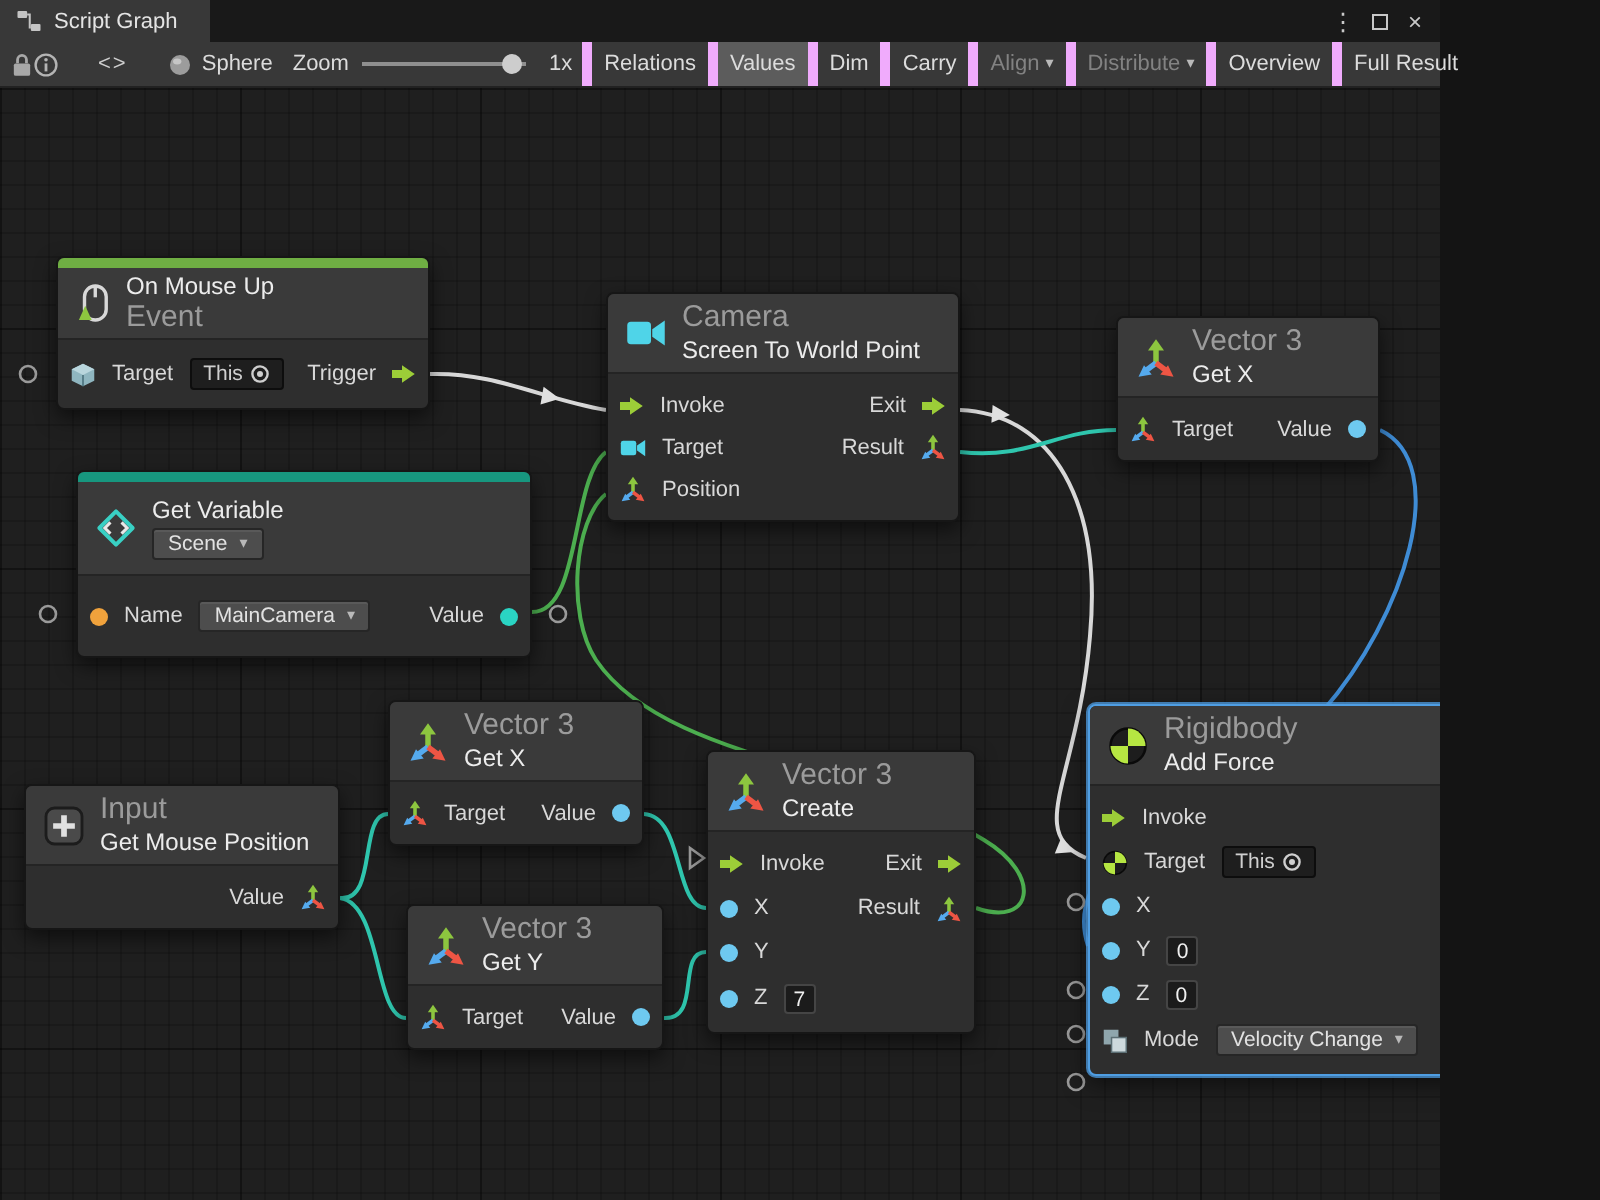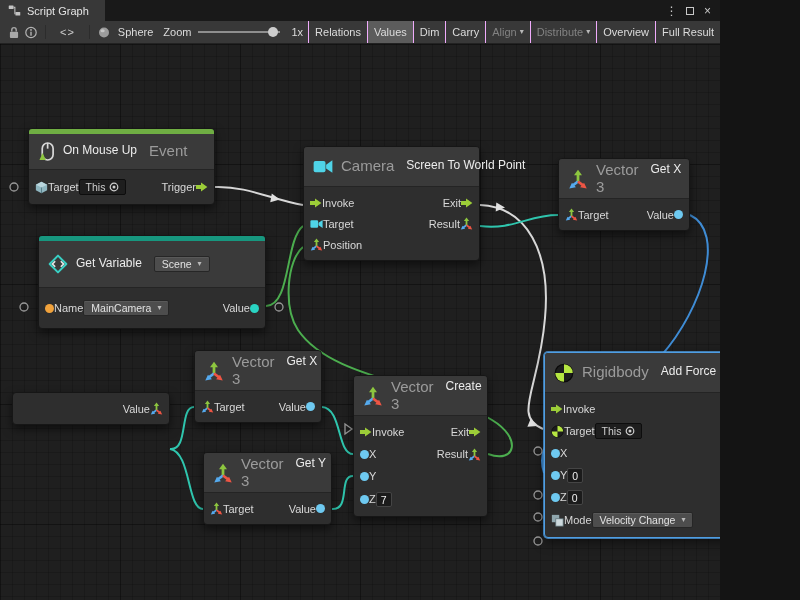--- a/index.html
+++ b/index.html
@@ -21,21 +21,21 @@
     align-items:center;font-size:11px;padding-left:5px}
   .ticon{width:18px;height:18px;display:flex;align-items:center;justify-content:center}
   .ticon svg{width:12px;height:13px}
   .tsep{width:1px;height:14px;background:#2c2c2c;margin:0 6px}
   .codeg{color:#cfcfcf;padding:0 8px;letter-spacing:1px}
   .tlabel{padding:0 5px;color:#dcdcdc;white-space:nowrap}
   .slider{position:relative;width:86px;height:14px;margin:0 2px;flex:0 0 auto}
   .slider .track{position:absolute;left:0;right:4px;top:6px;height:2px;background:#8f8f8f}
   .slider .knob{position:absolute;top:2px;left:70px;width:10px;height:10px;border-radius:50%;background:#cdcdcd}
   .tbuttons{margin-left:auto;display:flex;height:100%}
-  .tbtn{display:flex;align-items:center;gap:3px;padding:0 6px;border-left:1px solid #f0abfc;
+  .tbtn{display:flex;align-items:center;gap:3px;padding:0 6px;border-left:5px solid #f0abfc;
     color:#dcdcdc;white-space:nowrap}
   .tbtn.active{background:#5c5c5c}
   .tbtn.disabled{color:#828282}
   .car{font-size:8px;line-height:1;color:#b9b9b9}
 
   
   .canvas{position:relative;flex:1;background-color:#1f1f1f;overflow:hidden;
     background-image:
       linear-gradient(rgba(0,0,0,.28) 1px,transparent 1px),
       linear-gradient(90deg,rgba(0,0,0,.28) 1px,transparent 1px),
@@ -46,26 +46,26 @@
   .w{fill:none;stroke-width:2}
   .w.white{stroke:#d8d8d8}.w.green{stroke:#4cae4f}.w.teal{stroke:#2fc6ae}.w.blue{stroke:#3f8cd5}
 
   
   .node{position:absolute;border-radius:4px;background:#2e2e2e;border:1px solid #161616;
     box-shadow:0 4px 10px rgba(0,0,0,.55);font-size:11px}
   .strip{height:5px;border-radius:3px 3px 0 0}
   .nhead{display:flex;align-items:center;gap:8px;height:40px;padding:0 9px;background:#3a3a3a;
     border-bottom:1px solid #242424;border-radius:3px 3px 0 0}
   .strip + .nhead{border-radius:0}
-  .ht{display:flex;flex-direction:row;justify-content:space-between;gap:12px;min-width:0}
+  .ht{display:flex;flex-direction:column;justify-content:space-between;gap:1px;min-width:0}
   .cat{font-size:15px;color:#9b9b9b;line-height:1.1}
   .ttl{font-size:12px;color:#ececec;line-height:1.2;white-space:nowrap}
   .nbody{padding:5px 0 5px 0;border-radius:0 0 3px 3px}
   .prow{display:flex;align-items:center;height:21px;padding:0 6px;gap:8px}
-  .pl,.pr{display:flex;align-items:center;gap:0;min-width:0}
+  .pl,.pr{display:flex;align-items:center;gap:8px;min-width:0}
   .pr{margin-left:auto}
   .plabel{color:#d8d8d8;white-space:nowrap}
   .dot{width:9px;height:9px;border-radius:50%;flex:0 0 auto}
   .dot.teal{background:#2ad4c3}.dot.blue{background:#6ec9f0}.dot.orange{background:#f0a23c}
   .nicon{width:20px;height:20px;flex:0 0 auto}
   .picon{width:13px;height:13px;flex:0 0 auto}
   .flow{width:12px;height:10px;flex:0 0 auto}
   .chip{display:flex;align-items:center;gap:4px;background:#1e1e1e;border:1px solid #0d0d0d;
     border-radius:2px;padding:1px 6px;font-size:10.5px;color:#cfcfcf}
   .chip svg{width:10px;height:10px}
@@ -450,20 +450,29 @@
           </span>
           <span class="pr">
             <span class="plabel">Value</span>
             <span class="dot blue"></span>
           </span>
         </div>
       </div>
     </div>
 
     <div class="node" id="n-inp">
+      <div class="nhead">
+        <svg class="nicon">
+            <use href="#i-pad"></use>
+          </svg>
+        <div class="ht">
+          <div class="cat">Input</div>
+          <div class="ttl">Get Mouse Position</div>
+        </div>
+      </div>
       <div class="nbody">
         <div class="prow">
           <span class="pr">
             <span class="plabel">Value</span>
             <svg class="picon">
                 <use href="#i-v3"></use>
               </svg>
           </span>
         </div>
       </div>

